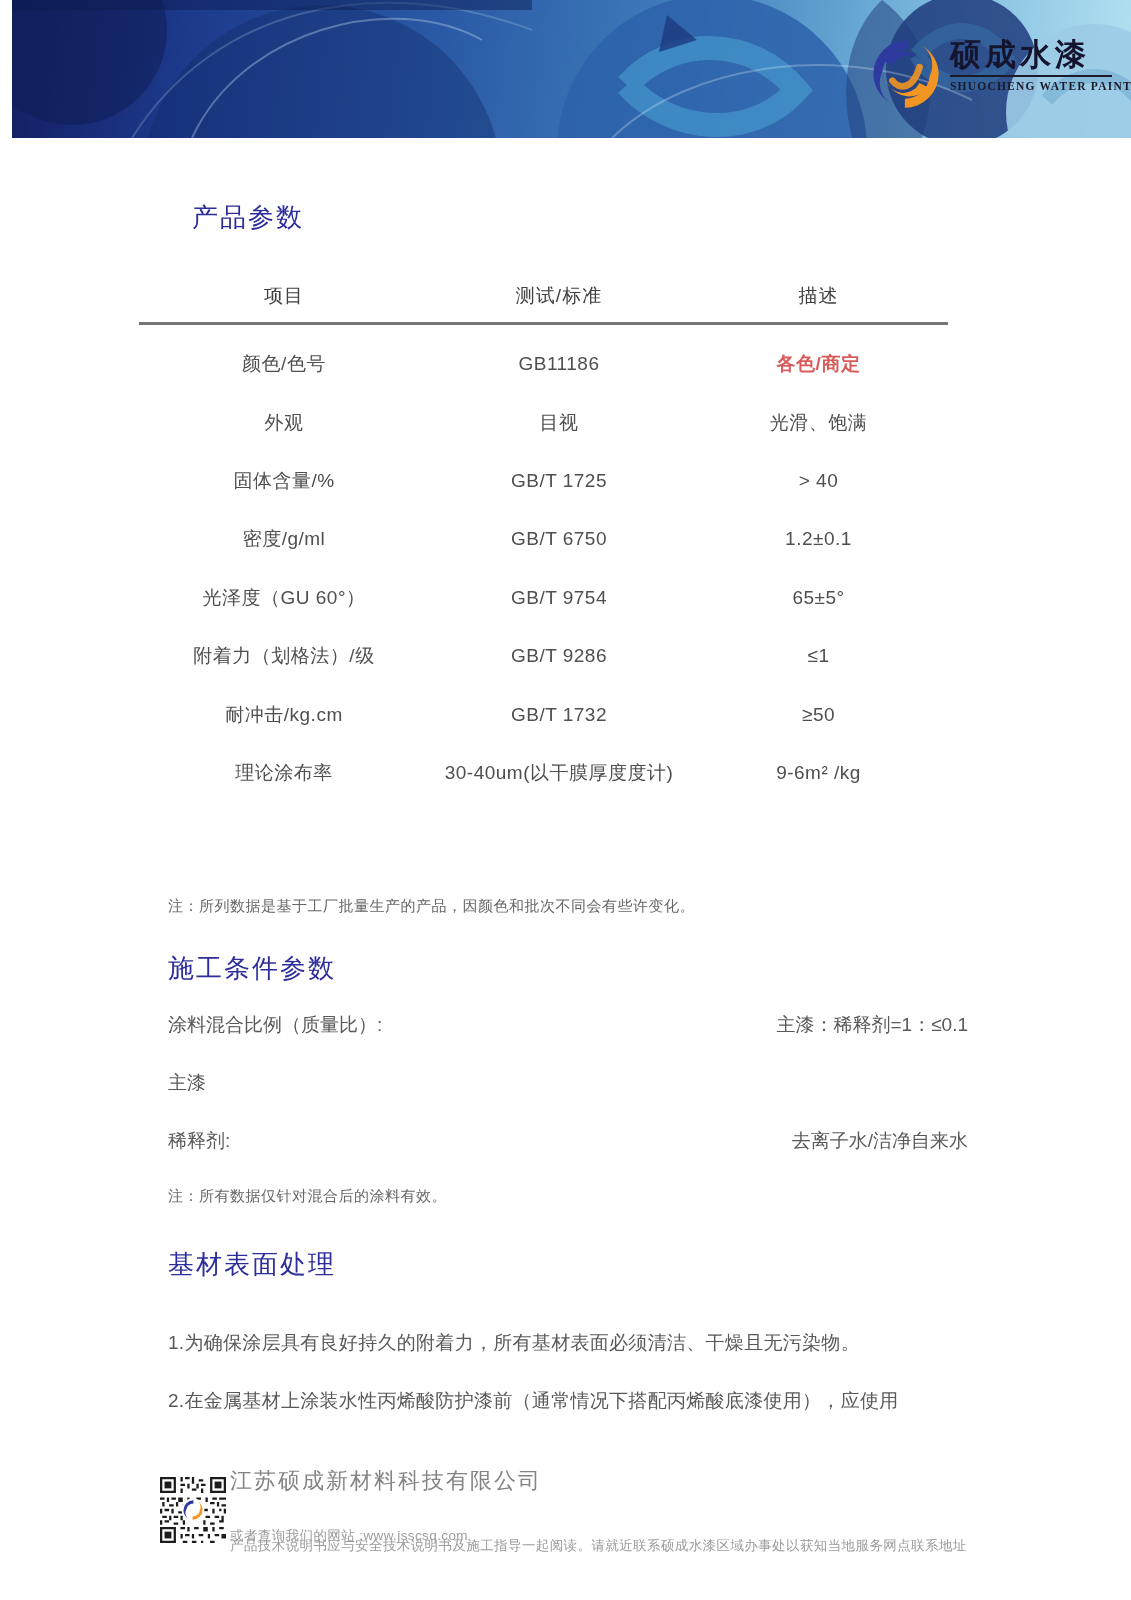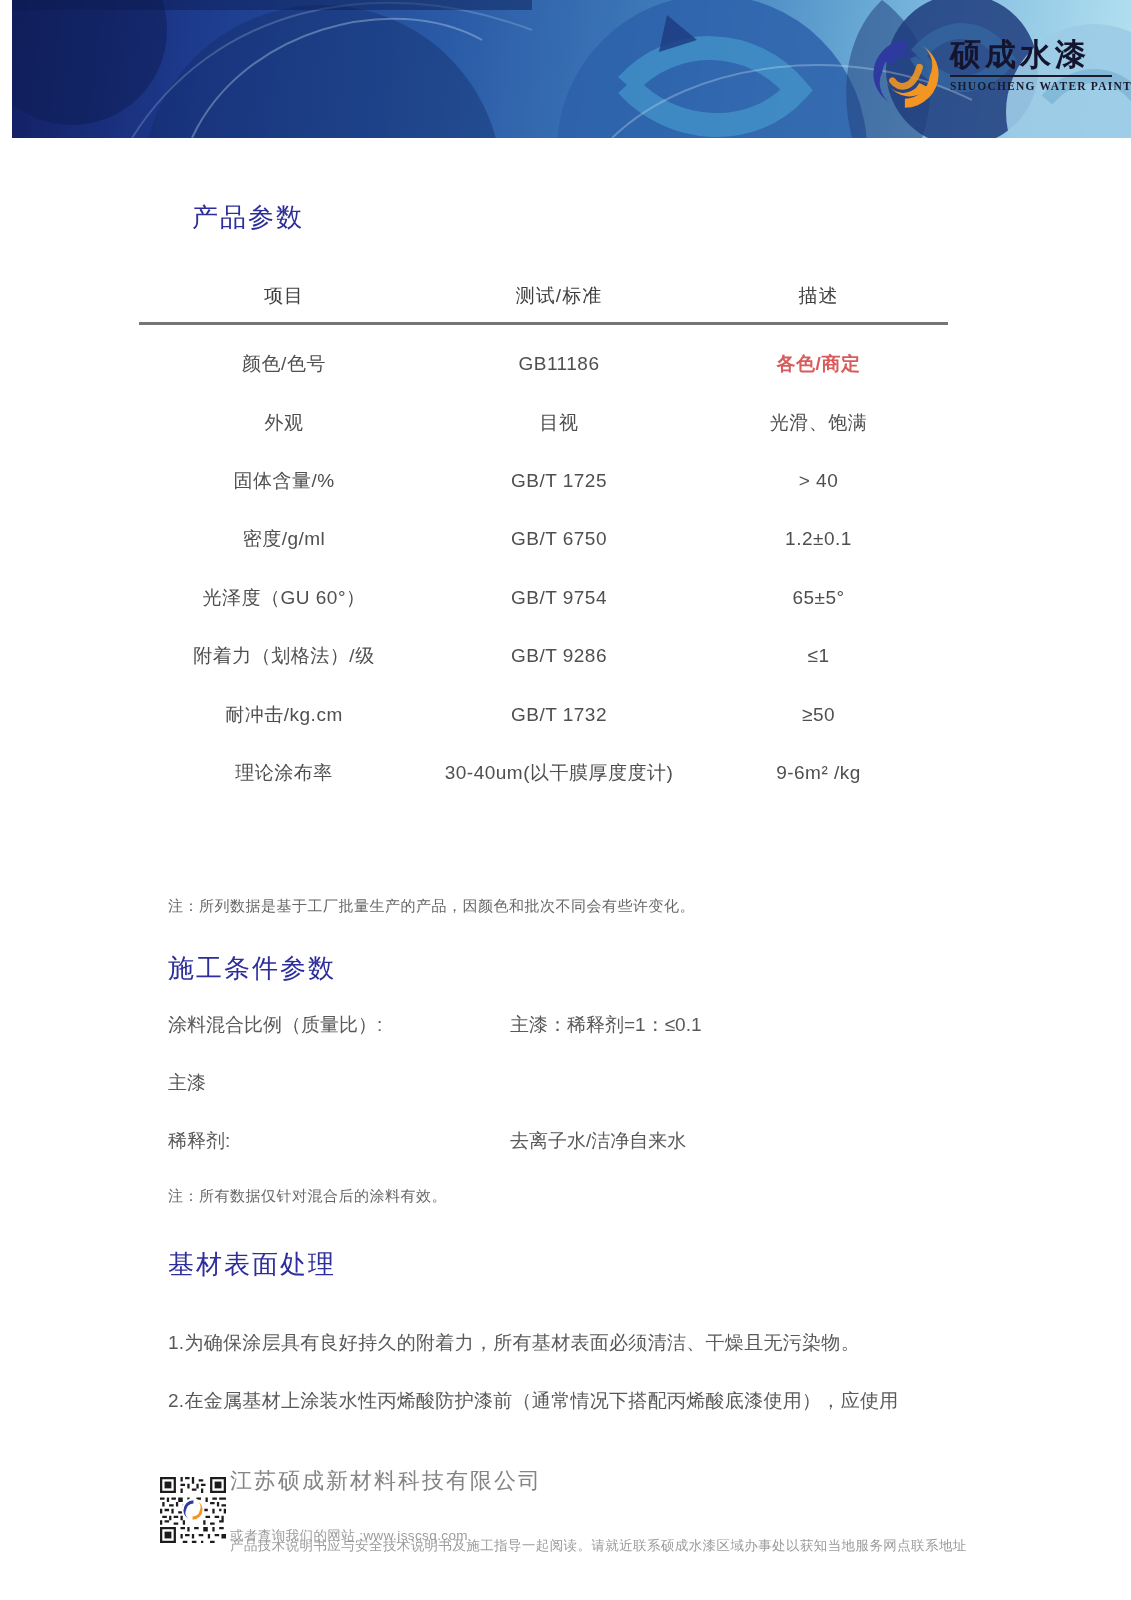--- a/index.html
+++ b/index.html
@@ -43,21 +43,21 @@
   .col1 { width:290px; }
   .col2 { width:260px; }
   .col3 { width:259px; }
 
   .note { position:absolute; left:168px; font-size:15px; color:#666; letter-spacing:0.5px; }
   #note-table { top:897px; }
   #note-constr { top:1187px; }
 
   
   .params { position:absolute; left:168px; top:996px; width:800px; }
-  .prow { display:flex; height:58px; align-items:center; }
+  .prow { display:flex; height:58px; align-items:center;justify-content:space-between; }
   .prow .plabel { width:342px; font-size:19px; color:#595959; }
   .prow .pvalue { font-size:19px; color:#595959; }
 
   
   .paras { position:absolute; left:168px; top:1306px; width:830px;margin-top:24px; }
   .para { font-size:19px; color:#595959; height:58px; line-height:26px; letter-spacing:0.3px; }
 
   
   .qr { position:absolute; left:160px; top:1477px; width:66px; height:66px; }
   .f-company { position:absolute; left:230px; top:1466px; font-size:22px; color:#848484; letter-spacing:2px; }

